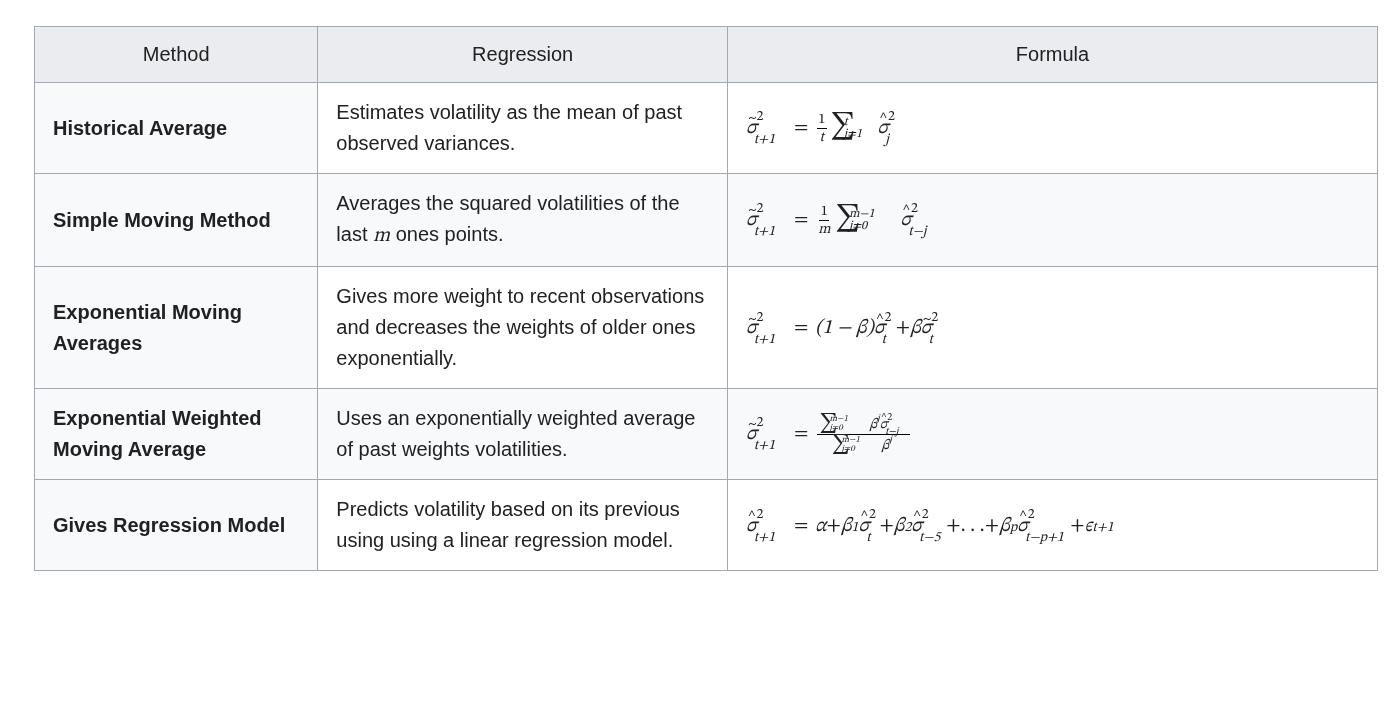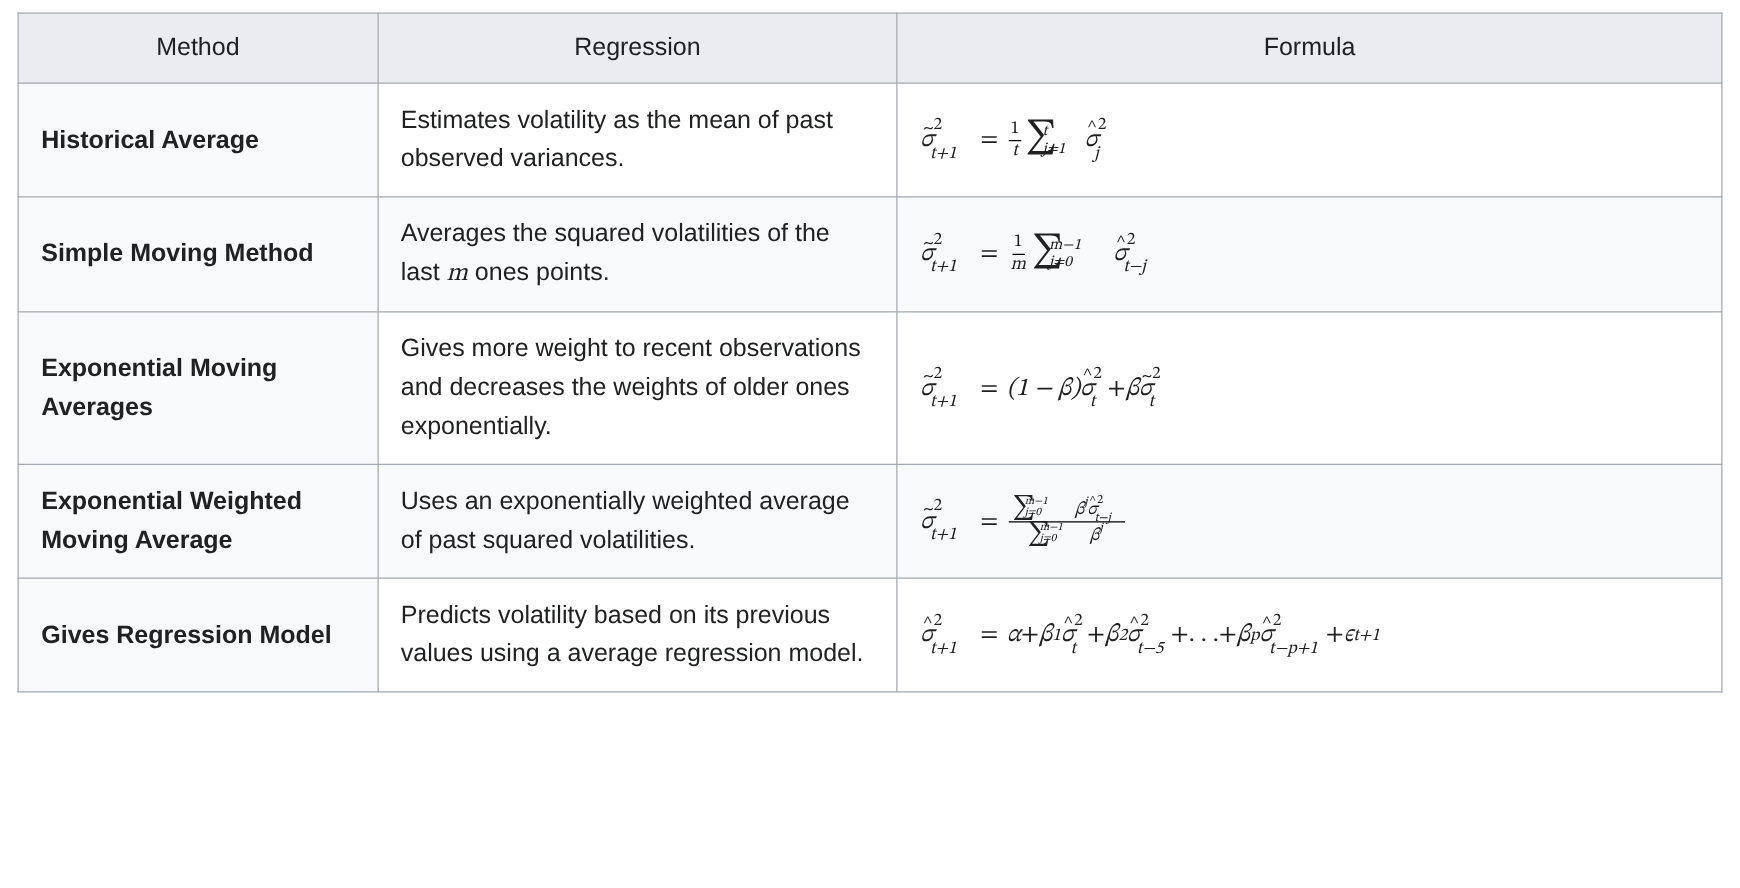--- a/index.html
+++ b/index.html
@@ -3,21 +3,22 @@
 <meta charset="utf-8">
 <style>
   html, body {
     margin: 0;
     padding: 0;
     font-family: "Segoe UI", Arial, sans-serif;
     color: #202122;
     background: #fff;
   }
   .wrap {
-    padding: 10px 14px;
+    padding: 26px 14px;
+    margin-left: 20px;
   }
   table {
     border-collapse: collapse;
     width: 100%;
     table-layout: fixed;
     font-size: 20px;
     line-height: 1.55;
   }
   col.c1 { width: 21.1%; }
   col.c2 { width: 30.5%; }
@@ -209,33 +210,33 @@
               <span class="mo eq">=</span>
               <span class="mi">(1 − β)</span>
               <span style="display: inline-block;"><span class="sigma"><span>σ</span><span class="acc">^</span><span class="sup">2</span><span class="sub">t</span></span><span class="sigma-pad" style="width: 0.45em;"></span></span>
               <span class="mo"> + </span>
               <span class="mi">β</span>
               <span style="display: inline-block;"><span class="sigma"><span>σ</span><span class="acc">~</span><span class="sup">2</span><span class="sub">t</span></span><span class="sigma-pad" style="width: 0.45em;"></span></span>
             </span></td>
         </tr>
         <tr class="alt">
           <td class="method">Exponential Weighted Moving Average</td>
-          <td>Uses an exponentially weighted average of past squared volatilities.</td>
+          <td>Uses an exponentially weighted average of past weights volatilities.</td>
           <td class="formula"><span class="formula-inner" title="\tilde{\sigma}_{t+1}^{2} = \frac{\sum_{j=0}^{m-1}\beta^{j}\hat{\sigma}_{t-j}^{2}}{\sum_{j=0}^{m-1}\beta^{j}}">
               <span style="display: inline-block;"><span class="sigma"><span>σ</span><span class="acc">~</span><span class="sup">2</span><span class="sub">t+1</span></span><span class="sigma-pad"></span></span>
               <span class="mo eq">=</span>
               <span class="frac">
                 <span class="num"><span><span style="display: inline-block;"><span class="bigsum"><span class="sig">∑</span><span class="hi">m−1</span><span class="lo">j=0</span></span><span class="bigsum-pad" style="width: 2.1em;"></span></span><span class="mi">β</span><span class="ssup">j</span><span style="display: inline-block;"><span class="sigma"><span>σ</span><span class="acc">^</span><span class="sup">2</span><span class="sub">t−j</span></span><span class="sigma-pad" style="width: 1.3em;"></span></span></span></span>
                 <span class="den"><span><span style="display: inline-block;"><span class="bigsum"><span class="sig">∑</span><span class="hi">m−1</span><span class="lo">j=0</span></span><span class="bigsum-pad" style="width: 2.1em;"></span></span><span class="mi">β</span><span class="ssup">j</span><span class="fracsum-pad" style="width: 0.3em;"></span></span></span>
               </span>
             </span></td>
         </tr>
         <tr>
           <td class="method">Gives Regression Model</td>
-          <td>Predicts volatility based on its previous values using a average regression model.</td>
+          <td>Predicts volatility based on its previous using using a linear regression model.</td>
           <td class="formula"><span class="formula-inner" title="\hat{\sigma}_{t+1}^{2} = \alpha + \beta_{1}\hat{\sigma}_{t}^{2} + \beta_{2}\hat{\sigma}_{t-1}^{2} + \ldots + \beta_{p}\hat{\sigma}_{t-p+1}^{2} + \epsilon_{t+1}">
               <span style="display: inline-block;"><span class="sigma"><span>σ</span><span class="acc">^</span><span class="sup">2</span><span class="sub">t+1</span></span><span class="sigma-pad"></span></span>
               <span class="mo eq">=</span>
               <span class="mi">α</span>
               <span class="mo"> + </span>
               <span class="mi">β</span>
               <span class="ssub">1</span>
               <span style="display: inline-block;"><span class="sigma"><span>σ</span><span class="acc">^</span><span class="sup">2</span><span class="sub">t</span></span><span class="sigma-pad" style="width: 0.4em;"></span></span>
               <span class="mo"> + </span>
               <span class="mi">β</span>

